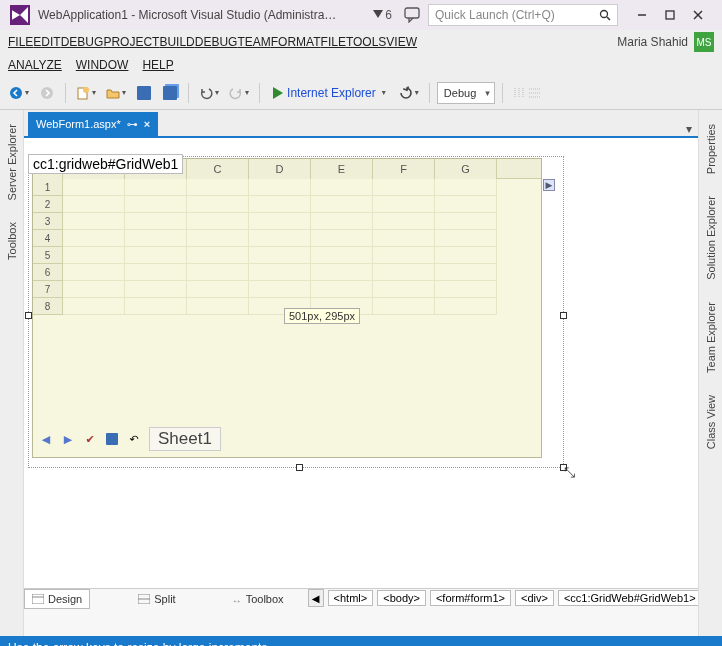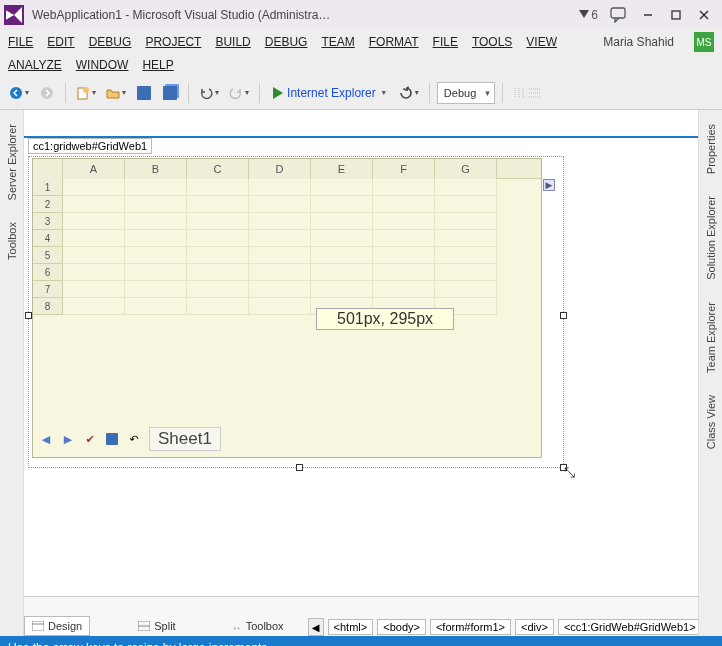--- a/index.html
+++ b/index.html
@@ -1,33 +1,33 @@
 <!DOCTYPE html>
 <html><head>
 <meta charset="utf-8">
 <style>
   * { box-sizing: border-box; margin: 0; padding: 0; font-family: "Segoe UI", Tahoma, sans-serif; }
   body { width: 722px; height: 646px; background: #eee; font-size: 12px; overflow: hidden; position: relative; }
 
   
-  .titlebar { height: 30px; background: #eee8f0; display: flex; align-items: center; padding: 0 4px; }
+  .titlebar { height: 30px; background: #eee8f0; display: flex; align-items: center; padding: 0 10px; }
   .vs-logo { width: 20px; height: 20px; background: #68217a; position: relative; margin-right: 8px; }
   .vs-logo::before { content: ""; position: absolute; left: 2px; top: 2px; width: 16px; height: 16px;
     background: linear-gradient(135deg, #fff 0 20%, transparent 20% 40%, #c084cc 40% 60%, transparent 60% 80%, #fff 80%);
     clip-path: polygon(0 20%, 50% 50%, 100% 0, 100% 100%, 50% 50%, 0 80%); background:#fff; }
   .titlebar .title { color: #444; font-size: 12px; flex: 1; white-space: nowrap; overflow: hidden; text-overflow: ellipsis; }
   .titlebar .notif { display: flex; align-items: center; gap: 2px; margin: 0 6px; color: #555; }
   .titlebar .notif svg { width: 10px; height: 10px; }
   .titlebar .feedback { margin: 0 6px; }
   .quicklaunch { height: 22px; width: 190px; border: 1px solid #ccc; background: #fff; display: flex; align-items: center; padding: 0 6px; color: #888; margin-right: 10px; }
   .quicklaunch .magnify { margin-left: auto; color: #555;}
   .winbtn { width: 28px; height: 22px; display:flex;align-items:center;justify-content:center; color:#444; }
 
   
-  .menubar { height: 24px; background: #eee; display: flex; align-items: center; padding: 0 8px; gap: 14px; }
+  .menubar { height: 24px; background: #eee; display: flex; align-items: center; padding: 0 8px; }
   .menubar .item { color: #222; font-size: 12px; }
   .menubar .item .ul { text-decoration: underline; }
   .menubar .user { margin-left: auto; color: #444; }
   .menubar .avatar { width: 20px; height: 20px; background: #3fa33f; color: #fff; font-size: 10px; display:flex;align-items:center;justify-content:center; margin-left:6px;}
   .menubar2 { height: 22px; background: #eee; display:flex; align-items:center; padding:0 8px; gap:14px;}
   .menubar2 .item { color:#222; font-size:12px;}
   .menubar2 .item .ul{text-decoration:underline;}
 
   
   .toolbar { height: 34px; background: #eee; border-bottom: 1px solid #ccc; display: flex; align-items: center; padding: 0 6px; gap: 4px; }
@@ -51,42 +51,42 @@
 
   
   .doctabrow { height: 26px; display:flex; align-items:flex-end; background:#eee; padding-left:4px;}
   .doctab { height: 24px; background:#1979ca; color:#fff; display:flex; align-items:center; padding:0 8px; font-size:11px; gap:6px;}
   .doctab .pin, .doctab .close { font-size:11px; opacity:0.9;}
   .doctab .close{font-weight:bold;}
   .doctabrow .dropbtn { margin-left:auto; margin-right:24px; color:#555; padding:0 6px;}
 
   
   .docarea { position:absolute; top:26px; left:0; right:24px; bottom:34px; background:#fff; border-top:2px solid #1979ca;}
-  .tagselector { position:absolute; top:0; left:4px; border:1px solid #bbb; background:#fff; font-size:11px; padding:1px 4px; z-index:5;}
+  .tagselector { position:absolute; top:16px; left:4px; border:1px solid #bbb; background:#fff; font-size:14px; padding:1px 4px; z-index:5;}
   .canvas { position:absolute; top:0; left:0; right:0; bottom:0; padding:4px 0 0 4px; }
   .seltracker { position:absolute; border:1px dotted #999; }
   .handle { position:absolute; width:7px; height:7px; background:#fff; border:1px solid #333;}
   .gridweb { position:absolute; left:8px; top:20px; width:510px; height:300px; background:#f7f7df; border:1px solid #b8b894; }
   .gridhead { display:flex; height:20px; background:#efefd8; border-bottom:1px solid #cfcfa8;}
   .ghcell { border-right:1px solid #cfcfa8; height:20px; display:flex;align-items:center;justify-content:center; font-size:11px; color:#555; background:#efefd8;}
   .rowh { width:30px; border-right:1px solid #cfcfa8;}
   .ch { width:62px;}
   .gridbody { }
   .grow { display:flex; height:17px;}
   .grow .rnum { width:30px; border-right:1px solid #cfcfa8; border-bottom:1px solid #cfcfa8; background:#efefd8; display:flex;align-items:center;justify-content:center; font-size:10px; color:#555;}
   .grow .gcell { width:62px; border-right:1px solid #e6e6c6; border-bottom:1px solid #e6e6c6;}
   .gridnav { position:absolute; bottom:6px; left:6px; display:flex; align-items:center; gap:8px;}
   .gridnav .navbtn { width:14px; height:14px; display:flex;align-items:center;justify-content:center; font-size:11px;}
   .gridnav .sheet { border:1px solid #ccc; padding:1px 8px; font-size:17px; background:#f7f7f0; color:#444;}
   .sidescroll { position:absolute; top:20px; right:-14px; width:12px;height:12px; border:1px solid #88a; background:#dde6f8; font-size:9px; display:flex;align-items:center;justify-content:center; color:#557;}
 
-  .resizetip { position:absolute; background:#ffffe0; border:1px solid #aaa; font-size:16px; padding:1px 20px; color:#333;margin-left:32px;}
-
-  
-  .viewtabs { position:absolute; bottom:0; left:0; right:24px; height:40px; border-top:1px solid #ccc; background:#f7f7f7; display:flex; align-items:flex-end; font-size:11px;gap:16px;}
+  .resizetip { position:absolute; background:#ffffe0; border:1px solid #aaa; font-size:11px; padding:1px 4px; color:#333;}
+
+  
+  .viewtabs { position:absolute; bottom:0; left:0; right:24px; height:48px; border-top:1px solid #ccc; background:#f7f7f7; display:flex; align-items:flex-start; font-size:11px;gap:16px;}
   .viewtabs .vt { padding:4px 8px; display:flex; align-items:center; gap:4px; color:#333;}
   .viewtabs .vt.active { border:1px solid #bbb; background:#fff; padding:3px 7px;}
   .vtsep { width:1px; height:18px; background:#ccc; margin:0 4px;}
   .breadhost { margin-left:auto; display:flex; align-items:center; gap:4px; margin-right:6px;}
   .breadhost .sbtn { width:16px;height:18px; border:1px solid #bbb; background:#eee; display:flex;align-items:center;justify-content:center; font-size:10px;}
   .bcrumb { border:1px solid #bbb; padding:1px 5px; background:#fff; font-size:11px;}
 
   
   .statusbar { height: 24px; background: #1979ca; color:#fff; display:flex; align-items:center; padding:0 8px; font-size:12px;}
 
@@ -106,20 +106,29 @@
     <svg viewBox="0 0 10 10">
         <path d="M0 0 L5 8 L10 0 Z" fill="#444"></path>
       </svg>
     <span>6</span>
   </div>
   <div class="feedback">
     <svg width="18" height="16" viewBox="0 0 18 16">
         <rect x="1" y="1" width="14" height="10" rx="2" fill="none" stroke="#555" stroke-width="1.3"></rect>
         <path d="M5 11 L5 15 L9 11" fill="none" stroke="#555" stroke-width="1.3"></path>
       </svg>
+  </div>
+  <div class="quicklaunch">
+    <span>Quick Launch (Ctrl+Q)</span>
+    <span class="magnify">
+      <svg width="12" height="12" viewBox="0 0 12 12">
+          <circle cx="5" cy="5" r="3.5" fill="none" stroke="#333" stroke-width="1.3"></circle>
+          <line x1="8" y1="8" x2="11" y2="11" stroke="#333" stroke-width="1.5"></line>
+        </svg>
+    </span>
   </div>
   <div class="winbtn">
       <svg width="10" height="10">
         <line x1="1" y1="5" x2="9" y2="5" stroke="#333" stroke-width="1.5"></line>
       </svg>
     </div>
   <div class="winbtn">
       <svg width="10" height="10">
         <rect x="1" y="1" width="8" height="8" fill="none" stroke="#333" stroke-width="1.3"></rect>
       </svg>
@@ -229,20 +238,28 @@
     </div>
 </div>
 
 <div class="workspace">
   <div class="leftpane">
     <div class="vtab">Server Explorer</div>
     <div class="vtab">Toolbox</div>
   </div>
 
   <div class="centerpane">
+    <div class="doctabrow">
+      <div class="doctab">
+        <span>WebForm1.aspx*</span>
+        <span class="pin">⊶</span>
+        <span class="close">×</span>
+      </div>
+      <div class="dropbtn">▾</div>
+    </div>
 
     <div class="docarea">
       <div class="tagselector">cc1:gridweb#GridWeb1</div>
 
       <div class="canvas">
 
         <div class="seltracker" style="left:4px; top:18px; width:536px; height:312px;">
           <div class="handle" style="left:-4px; top:50%;"></div>
           <div class="handle" style="right:-4px; top:50%;"></div>
           <div class="handle" style="left:50%; bottom:-4px;"></div>

